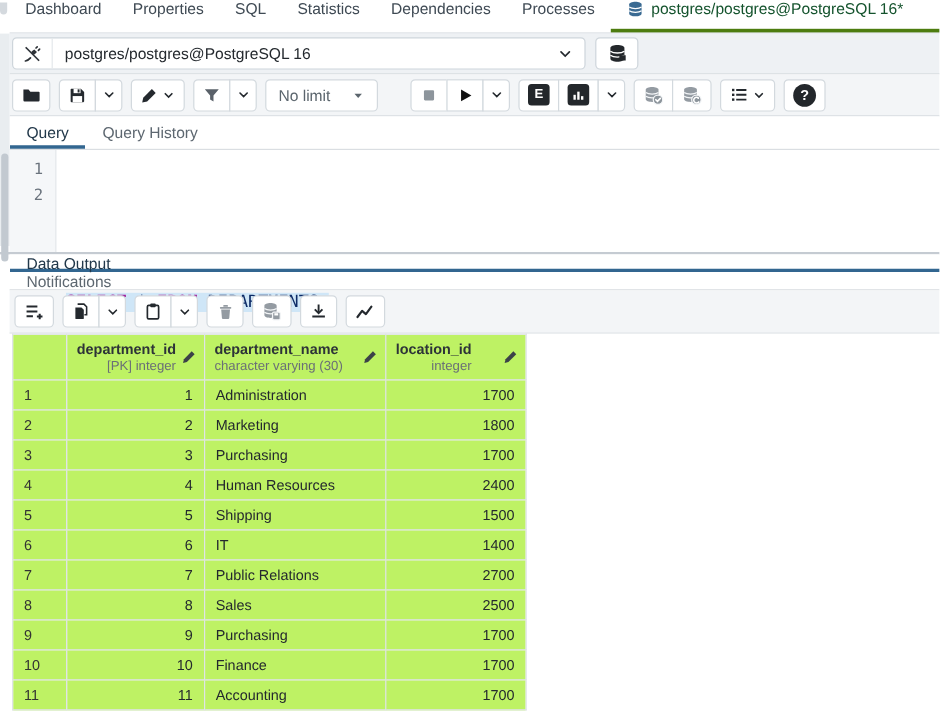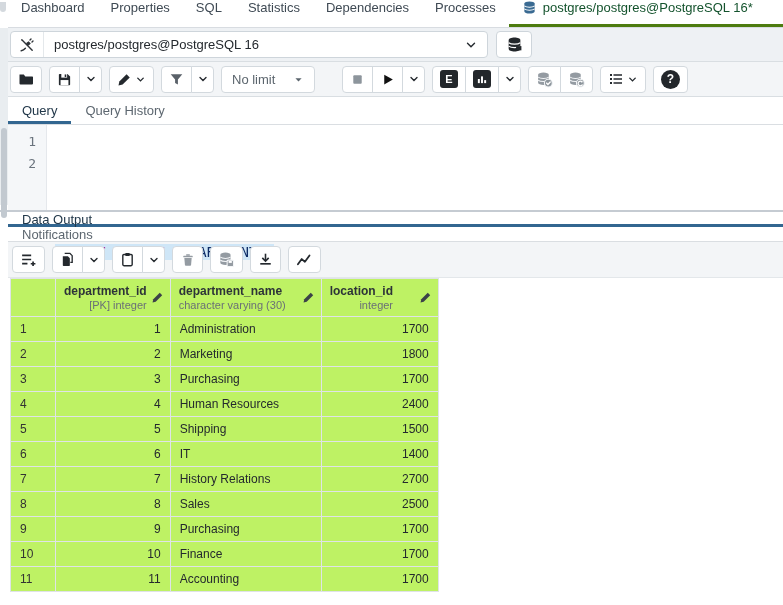--- a/index.html
+++ b/index.html
@@ -494,21 +494,21 @@
         </tr>
         <tr>
           <td class="row-num">6</td>
           <td class="cell-num">6</td>
           <td class="cell-text">IT</td>
           <td class="cell-num">1400</td>
         </tr>
         <tr>
           <td class="row-num">7</td>
           <td class="cell-num">7</td>
-          <td class="cell-text">History Relations</td>
+          <td class="cell-text">Public Relations</td>
           <td class="cell-num">2700</td>
         </tr>
         <tr>
           <td class="row-num">8</td>
           <td class="cell-num">8</td>
           <td class="cell-text">Sales</td>
           <td class="cell-num">2500</td>
         </tr>
         <tr>
           <td class="row-num">9</td>

